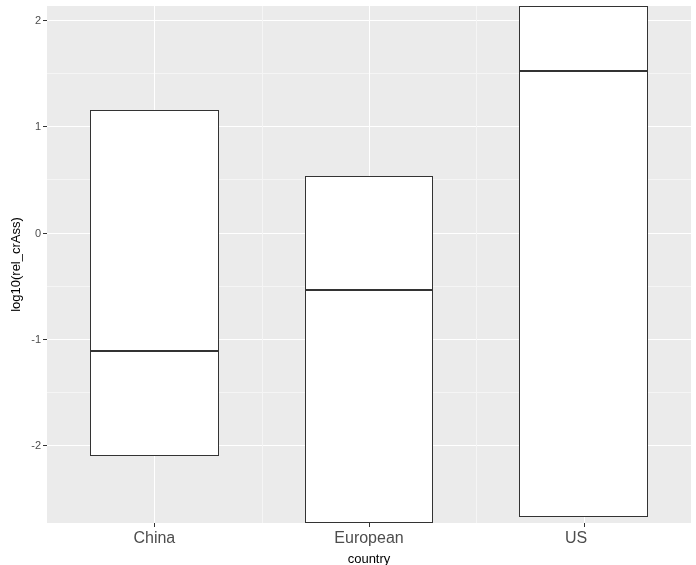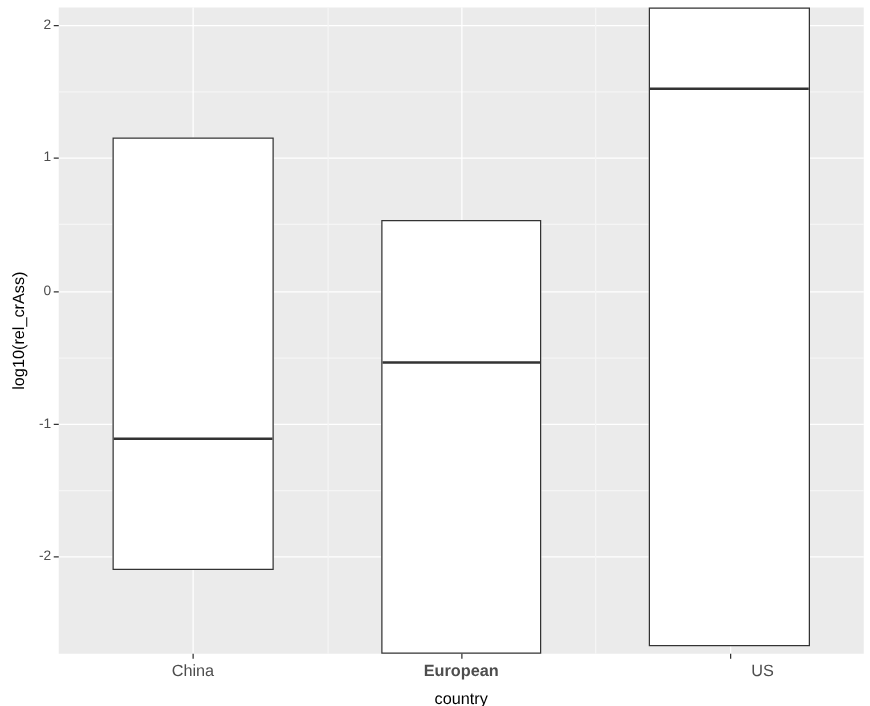--- a/index.html
+++ b/index.html
@@ -64,21 +64,21 @@
     text-align: right;
     font-size: 11px;
     color: #4d4d4d;
     white-space: nowrap;
   }
   .tick-x-label {
     position: absolute;
     top: 0;
     transform: translateX(-50%);
     text-align: center;
-    font-size: 13px;
+    font-size: 16px;
     color: #4d4d4d;
     white-space: nowrap;
   }
   .axis-title-y {
     position: absolute;
     transform: rotate(-90deg);
     transform-origin: center;
     font-size: 13px;
     color: #000;
     text-align: center;
@@ -137,18 +137,18 @@
     <div class="tick-y-label" style="right: 655px; top: 338.965px;">-1</div>
     <div class="tick-y" style="left: 43px; top: 232.586px;"></div>
     <div class="tick-y-label" style="right: 655px; top: 232.586px;">0</div>
     <div class="tick-y" style="left: 43px; top: 126.208px;"></div>
     <div class="tick-y-label" style="right: 655px; top: 126.208px;">1</div>
     <div class="tick-y" style="left: 43px; top: 19.8292px;"></div>
     <div class="tick-y-label" style="right: 655px; top: 19.8292px;">2</div>
     <div class="tick-x" style="left: 154.333px; top: 523px;"></div>
     <div class="tick-x-label" style="left: 154.333px; top: 529px;">China</div>
     <div class="tick-x" style="left: 369px; top: 523px;"></div>
-    <div class="tick-x-label" style="left: 369px; top: 529px; font-weight: bold;">European</div>
+    <div class="tick-x-label" style="left: 369px; top: 529px;">European</div>
     <div class="tick-x" style="left: 583.667px; top: 523px;"></div>
-    <div class="tick-x-label" style="left: 610px; top: 529px;">US</div>
+    <div class="tick-x-label" style="left: 576px; top: 529px;">US</div>
     <div class="axis-title-y" style="left: -45px; top: 256.5px; width: 120px;">log10(rel_crAss)</div>
     <div class="axis-title-x" style="left: 329px; top: 551px; width: 80px;">country</div>
   </div>
 
 </body></html>

